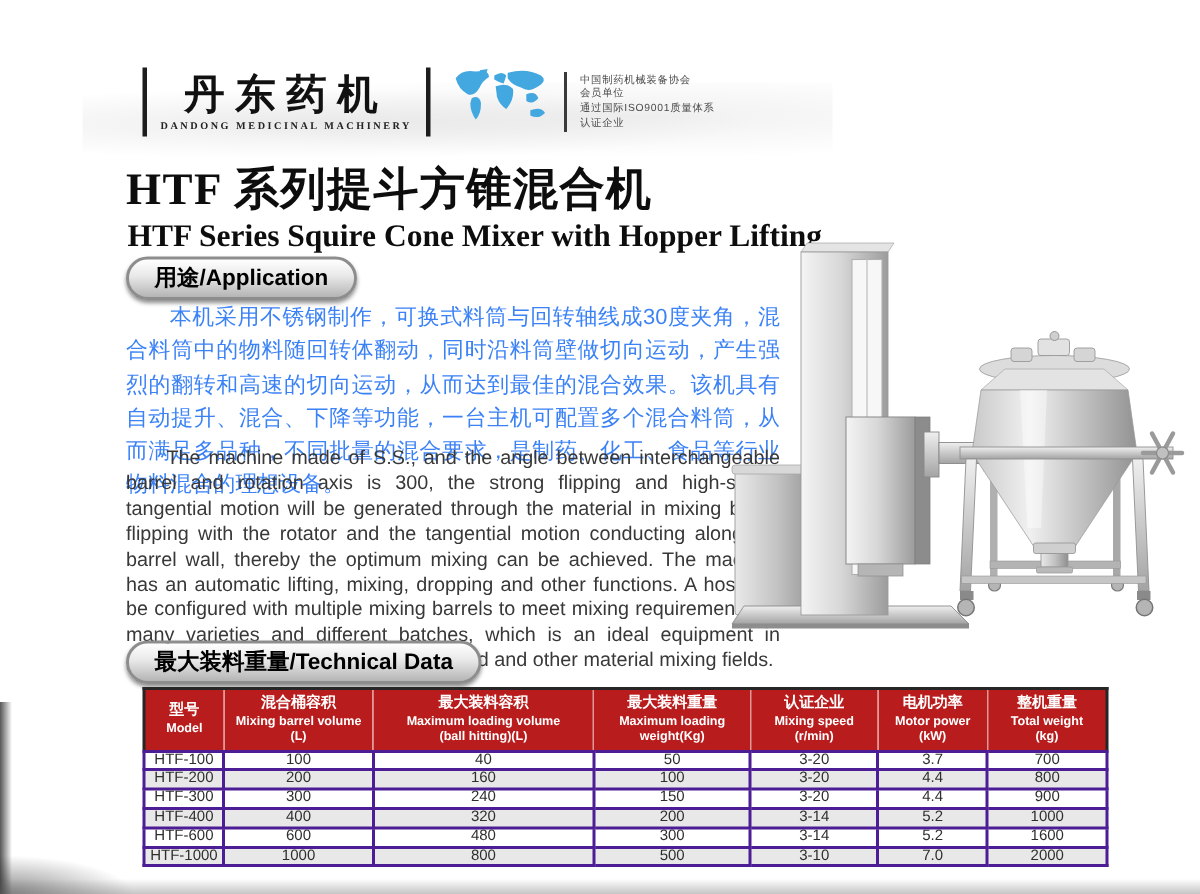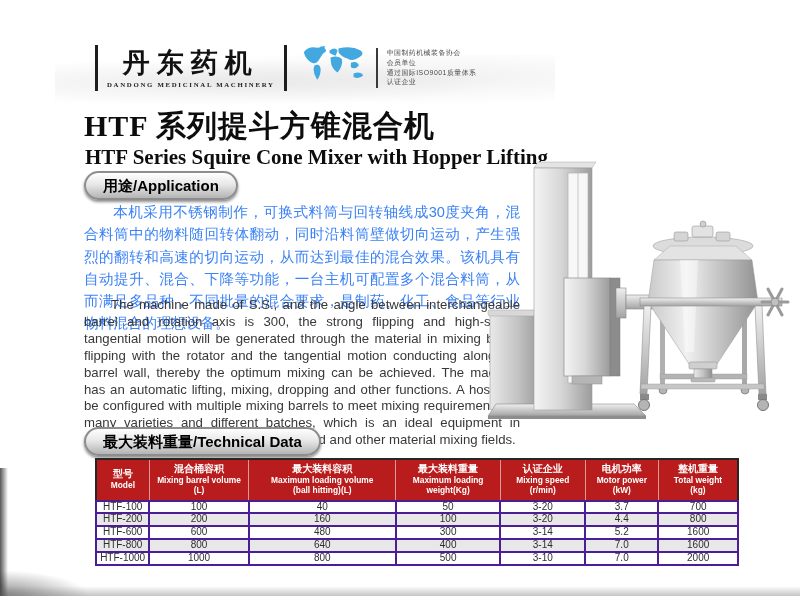--- a/index.html
+++ b/index.html
@@ -257,38 +257,47 @@
         <tr>
           <td>HTF-200</td>
           <td>200</td>
           <td>160</td>
           <td>100</td>
           <td>3-20</td>
           <td>4.4</td>
           <td>800</td>
         </tr>
         <tr>
+          <td>HTF-300</td>
+          <td>300</td>
+          <td>240</td>
+          <td>150</td>
+          <td>3-20</td>
+          <td>4.4</td>
+          <td>900</td>
+        </tr>
+        <tr>
+          <td>HTF-400</td>
+          <td>400</td>
+          <td>320</td>
+          <td>200</td>
+          <td>3-14</td>
+          <td>5.2</td>
+          <td>1000</td>
+        </tr>
+        <tr>
           <td>HTF-600</td>
           <td>600</td>
           <td>480</td>
           <td>300</td>
           <td>3-14</td>
           <td>5.2</td>
           <td>1600</td>
         </tr>
         <tr>
-          <td>HTF-800</td>
-          <td>800</td>
-          <td>640</td>
-          <td>400</td>
-          <td>3-14</td>
-          <td>7.0</td>
-          <td>1600</td>
-        </tr>
-        <tr>
           <td>HTF-1000</td>
           <td>1000</td>
           <td>800</td>
           <td>500</td>
           <td>3-10</td>
           <td>7.0</td>
           <td>2000</td>
         </tr>
       </tbody>
   </table>

